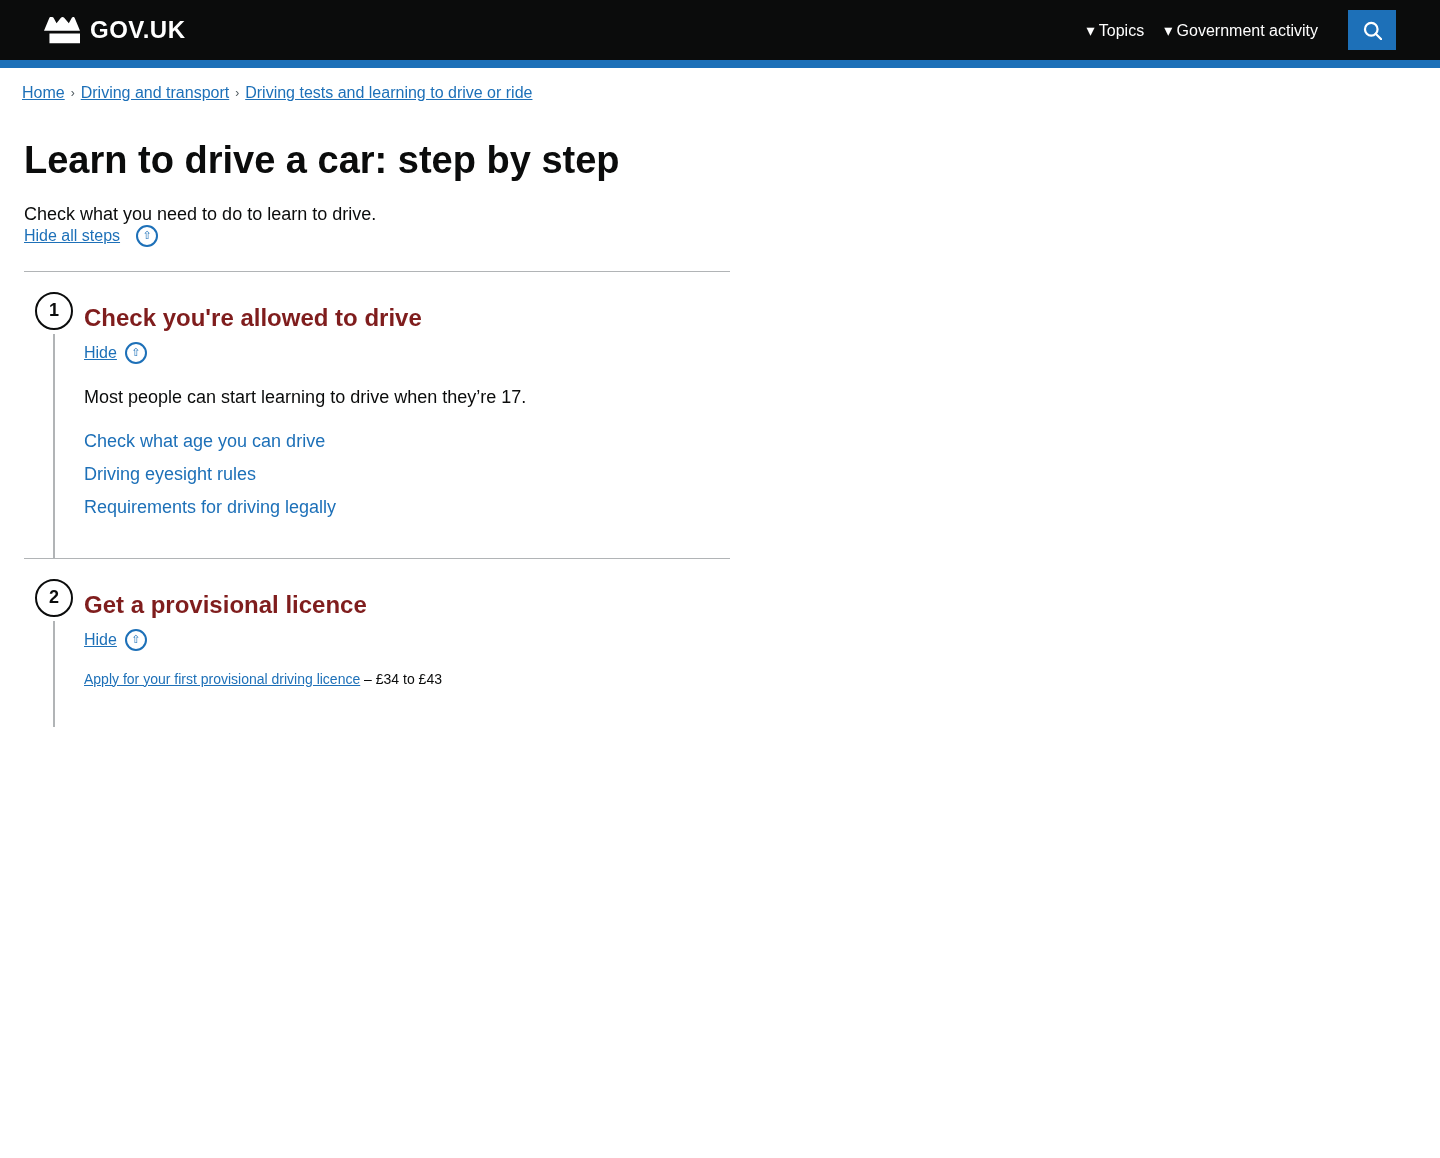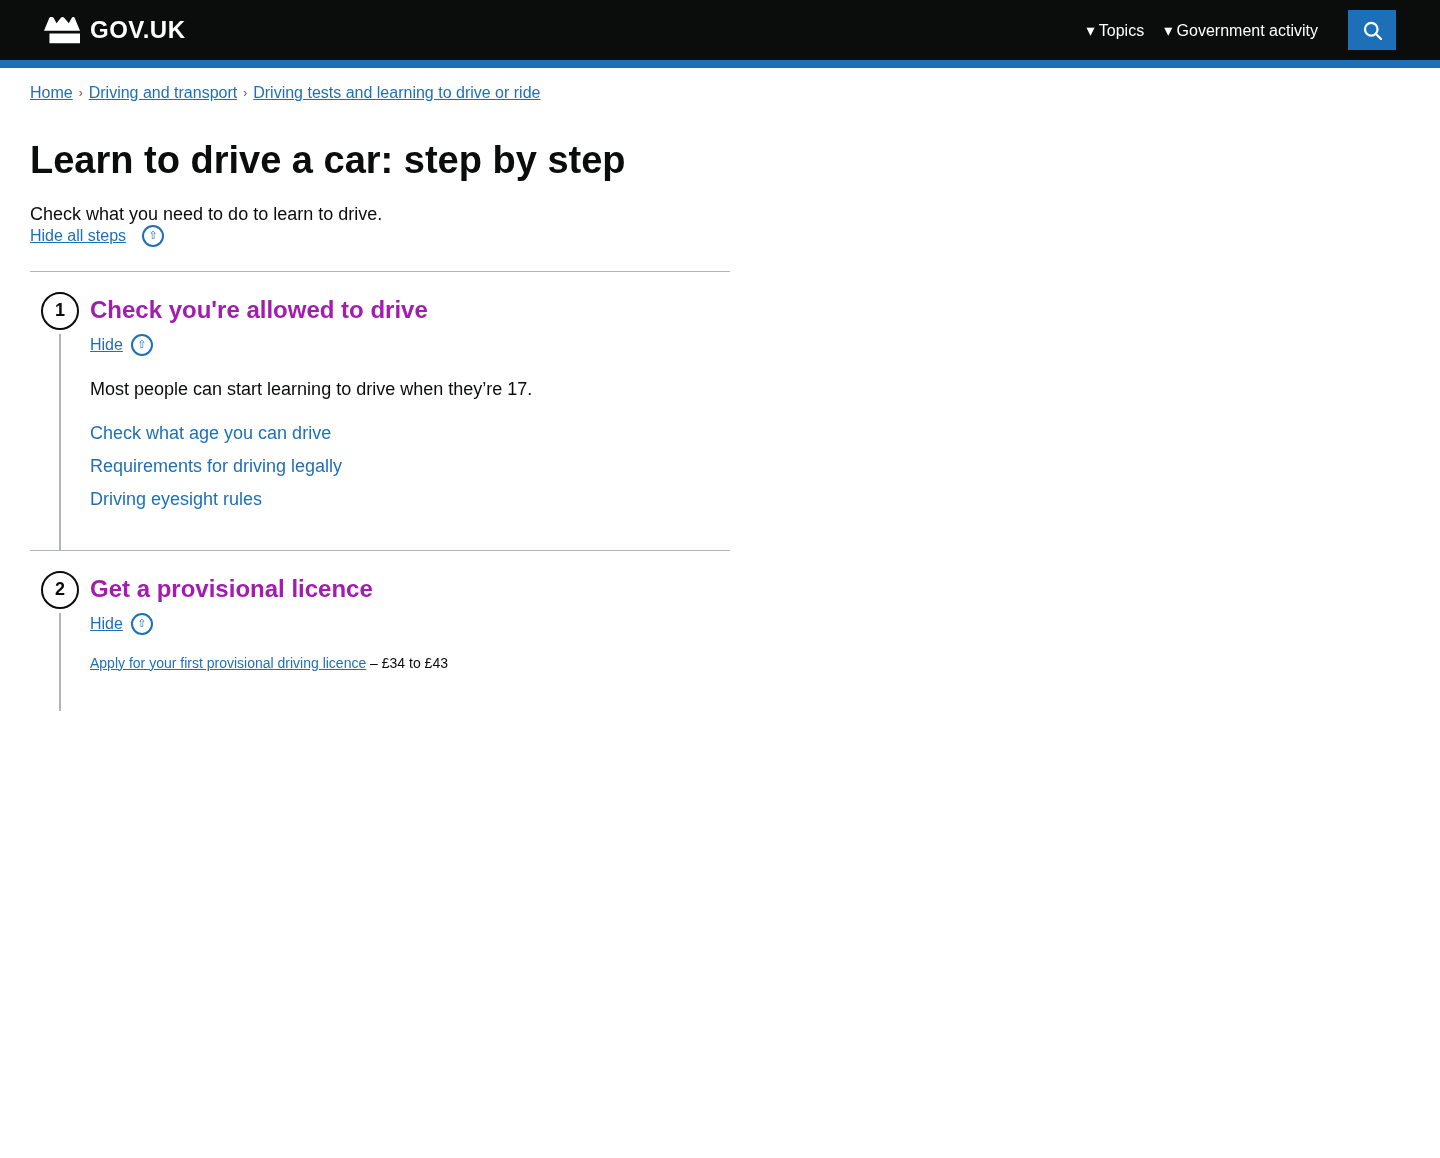--- a/index.html
+++ b/index.html
@@ -59,41 +59,41 @@
     .search-icon-svg { fill: #fff; width: 20px; height: 20px; }
 
     
     .blue-bar {
       height: 8px;
       background: #1d70b8;
     }
 
     
     .breadcrumb {
-      padding: 16px 30px;
+      padding: 16px 22px;
       font-size: 16px;
       display: flex;
       align-items: center;
       gap: 6px;
       flex-wrap: wrap;
     }
     .breadcrumb a {
       color: #1d70b8;
       text-decoration: underline;
       cursor: pointer;
     }
     .breadcrumb-sep {
       color: #505a5f;
       font-size: 12px;
     }
 
     
     .main-content {
       max-width: 760px;
-      padding: 20px 30px 60px 30px;
+      padding: 20px 30px 60px 24px;
     }
 
     .page-title {
       font-size: 38px;
       font-weight: bold;
       color: #0b0c0c;
       line-height: 1.2;
       margin-bottom: 20px;
     }
 
@@ -165,23 +165,23 @@
     }
 
     .step-content {
       flex: 1;
       padding-bottom: 40px;
     }
 
     .step-title {
       font-size: 24px;
       font-weight: bold;
-      color: #a21caf;
+      color: #7f1d1d;
       margin-bottom: 10px;
-      margin-top: 4px;
+      margin-top: 12px;
     }
 
     .step-toggle {
       display: flex;
       align-items: center;
       gap: 8px;
       margin-bottom: 20px;
     }
     .step-toggle a {
       color: #1d70b8;
@@ -274,22 +274,22 @@
     </div>
     <div class="step-content">
       <h2 class="step-title">Check you're allowed to drive</h2>
       <div class="step-toggle">
         <a>Hide</a>
         <div class="chevron-circle">⇧</div>
       </div>
       <p class="step-body">Most people can start learning to drive when they’re 17.</p>
       <div class="step-links">
         <a>Check what age you can drive</a>
+        <a>Driving eyesight rules</a>
         <a>Requirements for driving legally</a>
-        <a>Driving eyesight rules</a>
       </div>
     </div>
   </div>
 
   <div class="step-section">
     <div class="step-number-col">
       <div class="step-circle">
         <span>2</span>
       </div>
       <div class="step-line"></div>

